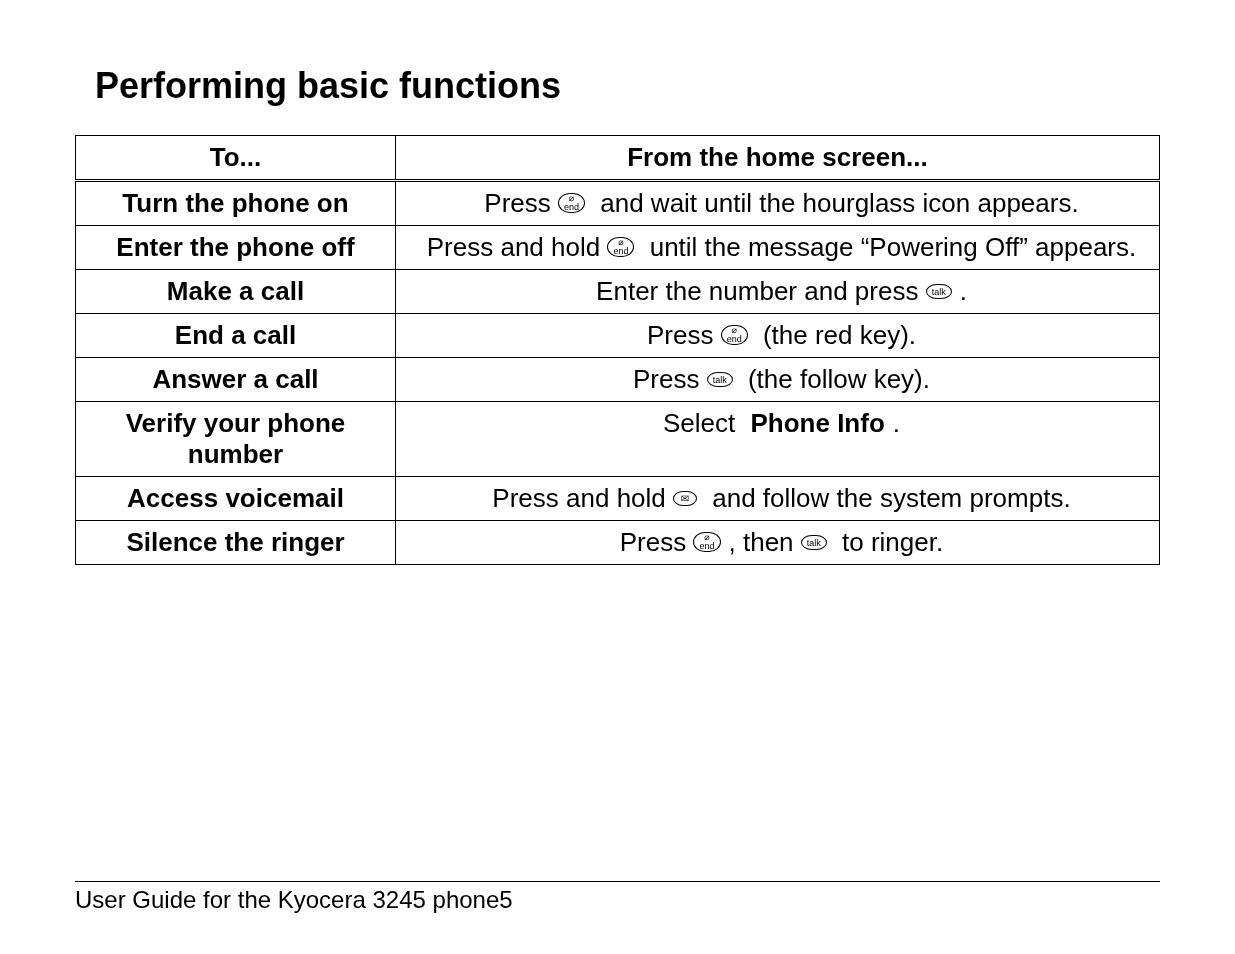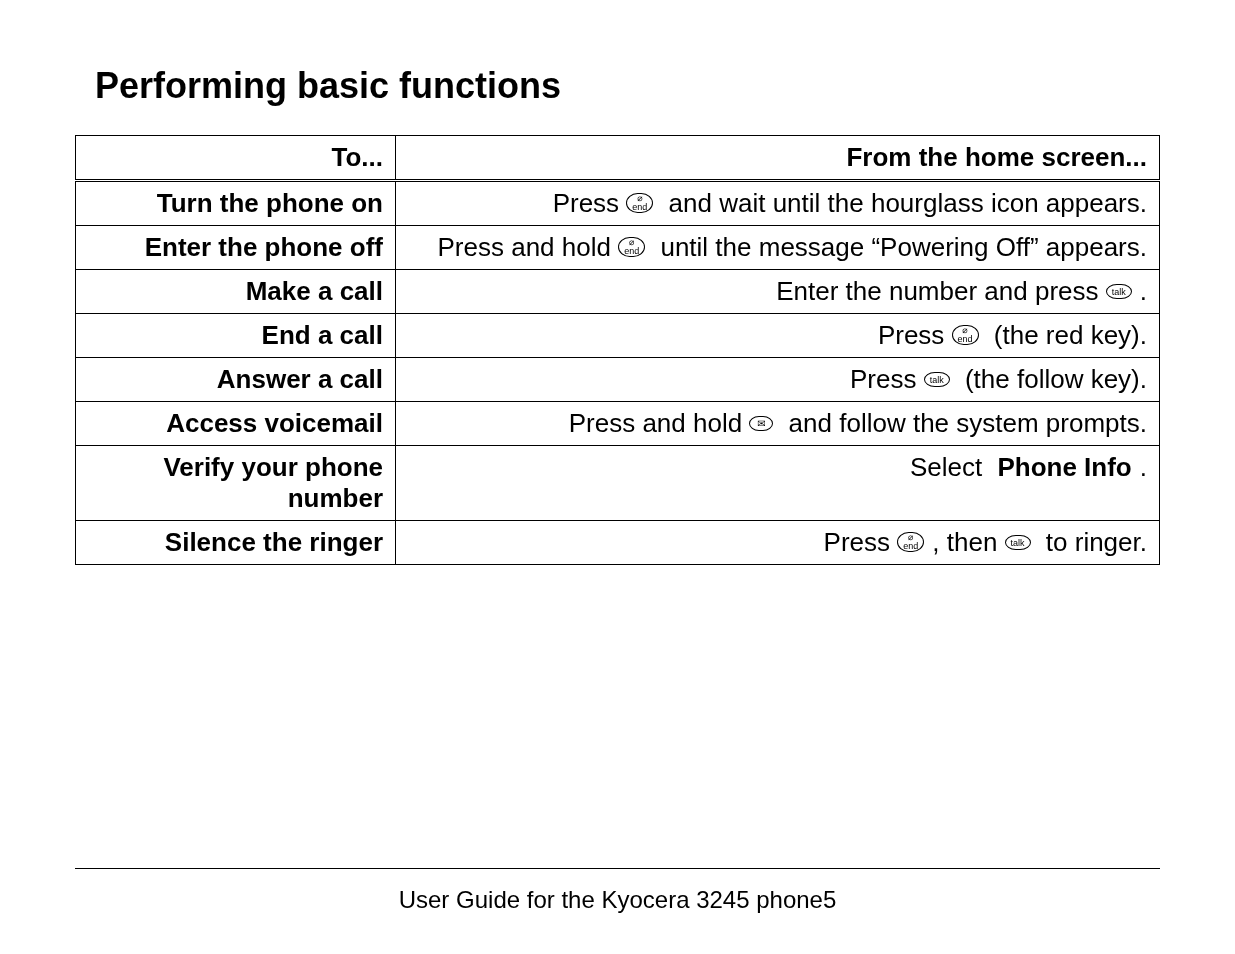--- a/index.html
+++ b/index.html
@@ -20,21 +20,21 @@
       margin-top: 15px;
     }
     table {
       border-collapse: collapse;
       width: 100%;
       font-size: 26px;
     }
     th, td {
       border: 1px solid #000;
       padding: 6px 12px;
-      text-align: right;
+      text-align: center;
       vertical-align: top;
     }
     th {
       font-weight: bold;
     }
     thead tr th {
       border-bottom: 3px double #000;
     }
     .row-label {
       font-weight: bold;
@@ -75,23 +75,23 @@
     .key-icon.vm::after {
       content: "✉";
       font-size: 10px;
     }
     .footer {
       position: absolute;
       bottom: 40px;
       left: 75px;
       right: 75px;
       border-top: 1px solid #000;
-      padding-top: 17px;
+      padding-top: 4px;
       display: flex;
-      justify-content: center;
+      justify-content: flex-start;
       font-size: 24px;
     }
   </style>
 </head>
 <body>
 
 <h2 class="section-title">Performing basic functions</h2>
 
 <table>
   <thead>
@@ -115,26 +115,26 @@
       </tr>
       <tr>
         <td class="row-label">End a call</td>
         <td><span class="part">Press </span><span class="key-icon end"></span><span class="part"> (the red key).</span></td>
       </tr>
       <tr>
         <td class="row-label">Answer a call</td>
         <td><span class="part">Press </span><span class="key-icon talk"></span><span class="part"> (the follow key).</span></td>
       </tr>
       <tr>
+        <td class="row-label">Verify your phone number</td>
+        <td><span class="part">Select </span><span class="part bold">Phone Info</span><span class="part">.</span></td>
+      </tr>
+      <tr>
         <td class="row-label">Access voicemail</td>
         <td><span class="part">Press and hold </span><span class="key-icon vm"></span><span class="part"> and follow the system prompts.</span></td>
-      </tr>
-      <tr>
-        <td class="row-label">Verify your phone number</td>
-        <td><span class="part">Select </span><span class="part bold">Phone Info</span><span class="part">.</span></td>
       </tr>
       <tr>
         <td class="row-label">Silence the ringer</td>
         <td><span class="part">Press </span><span class="key-icon end"></span><span class="part">, then </span><span class="key-icon talk"></span><span class="part"> to ringer.</span></td>
       </tr>
     </tbody>
 </table>
 
 <div class="footer">
   <span>User Guide for the Kyocera 3245 phone</span>

